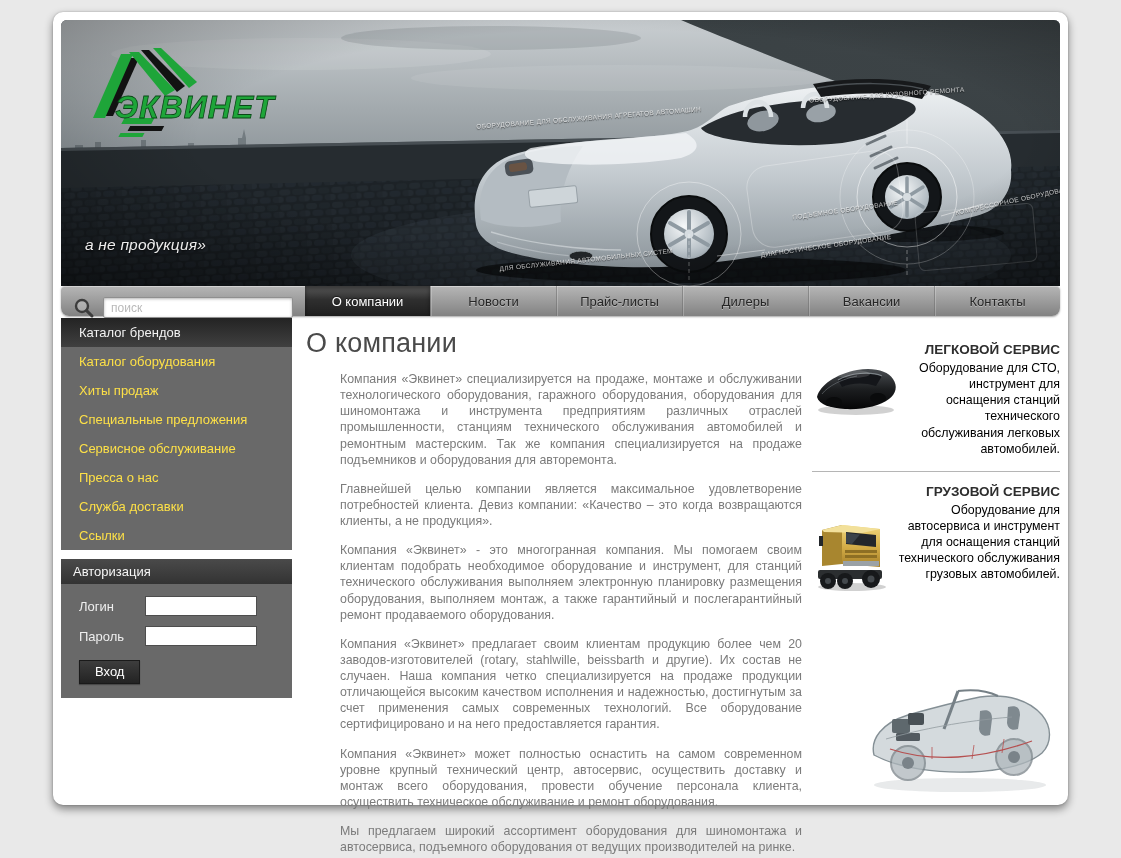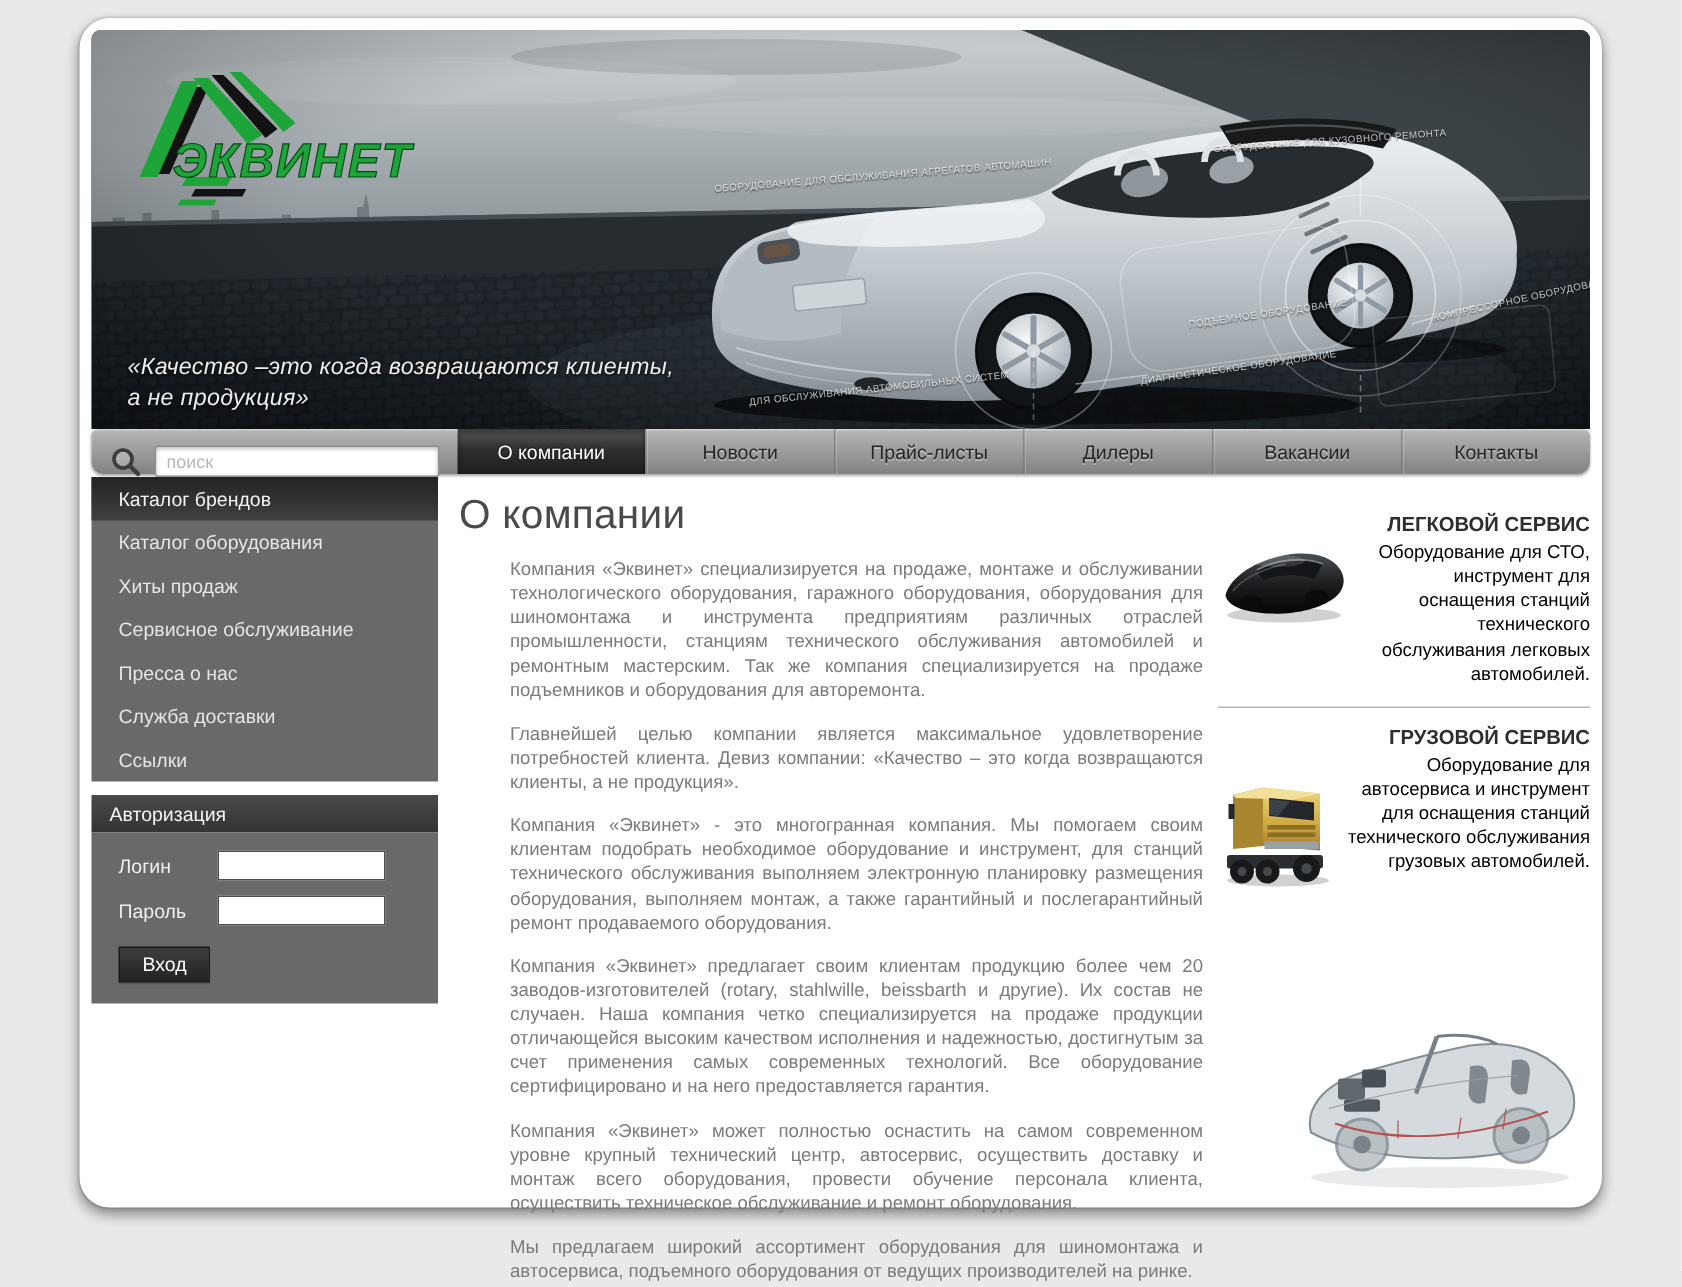--- a/index.html
+++ b/index.html
@@ -6,21 +6,21 @@
   html,body { width:100%; height:100%; }
   body {
     background:#e9e9e9;
     font-family:"Liberation Sans", sans-serif;
     -webkit-font-smoothing:antialiased;
   }
   .page {
     width:1015px; height:793px;
     margin:12px auto 0;
     background:#ffffff;
-    border-radius:20px;
+    border-radius:10px;
     padding:8px;
     box-shadow:0 4px 9px rgba(0,0,0,.45), 0 0 2px rgba(0,0,0,.25);
     position:relative;
   }
   
   .banner {
     position:relative; width:999px; height:266px;
     border-radius:6px 6px 0 0; overflow:hidden;
     background:#20262a;
   }
@@ -77,21 +77,21 @@
   }
   
   .content { display:flex; width:999px; height:481px; padding-top:2px; }
   .left-col  { flex:0 0 231px; }
   .main-col  { flex:0 0 520px; padding:8px 10px 0 14px; }
   .right-col { flex:1; padding-top:24px; display:flex; flex-direction:column; }
   
   .menu { background:#696969; }
   .menu-item {
     height:29px; display:flex; align-items:center;
-    padding-left:18px; font-size:13px; color:#e5e5e5; cursor:pointer;
+    padding-left:18px; font-size:13px; color:#fde047; cursor:pointer;
   }
   .menu-item.active {
     background:linear-gradient(#232323, #404040);
     color:#f2f2f2;
   }
   
   .auth { margin-top:9px; }
   .auth-head {
     height:25px; background:linear-gradient(#4a4a4a,#333333);
     color:#f5f5f5; font-size:13px; display:flex; align-items:center;
@@ -285,21 +285,20 @@
             <rect x="88" y="80" width="30" height="6" fill="#1ea539"></rect>
             <rect x="98" y="88" width="34" height="5" fill="#121212"></rect>
             <rect x="92" y="95" width="24" height="4" fill="#1ea539"></rect>
           </g>
           <text x="36" y="80" font-family="Liberation Sans, sans-serif" font-size="32" font-weight="900" font-style="italic" fill="#1ea539" stroke="#0a4717" stroke-width="0.8" letter-spacing="1">ЭКВИНЕТ</text>
         </g>
       </svg>
     </div>
 
     <div class="quote">
-      <div>«Качество –это когда возвращаются клиенты,</div>
       <div>а не продукция»</div>
     </div>
 
     <span class="ann ann0">ОБОРУДОВАНИЕ ДЛЯ КУЗОВНОГО РЕМОНТА</span>
     <span class="ann ann1">ОБОРУДОВАНИЕ ДЛЯ ОБСЛУЖИВАНИЯ АГРЕГАТОВ АВТОМАШИН</span>
     <span class="ann ann2">ПОДЪЕМНОЕ ОБОРУДОВАНИЕ</span>
     <span class="ann ann3">КОМПРЕССОРНОЕ ОБОРУДОВАНИЕ</span>
     <span class="ann ann4">ДИАГНОСТИЧЕСКОЕ ОБОРУДОВАНИЕ</span>
     <span class="ann ann5">ДЛЯ ОБСЛУЖИВАНИЯ АВТОМОБИЛЬНЫХ СИСТЕМ</span>
   </div>
@@ -322,20 +321,21 @@
     </div>
   </div>
 
   <div class="content">
 
     <div class="left-col">
       <nav class="menu">
         <div class="menu-item active">Каталог брендов</div>
         <div class="menu-item">Каталог оборудования</div>
         <div class="menu-item">Хиты продаж</div>
+        <div class="menu-item">Специальные предложения</div>
         <div class="menu-item">Сервисное обслуживание</div>
         <div class="menu-item">Пресса о нас</div>
         <div class="menu-item">Служба доставки</div>
         <div class="menu-item">Ссылки</div>
       </nav>
 
       <div class="auth">
         <div class="auth-head">Авторизация</div>
         <div class="auth-body">
           <div class="auth-row">

